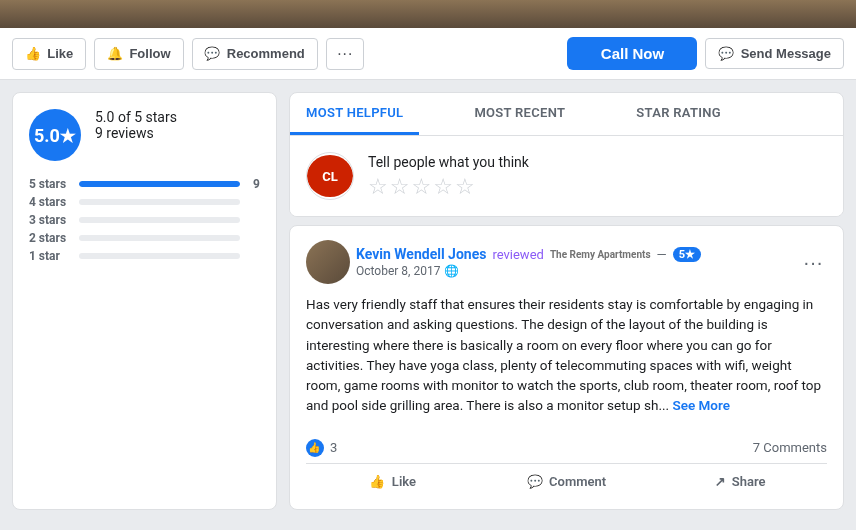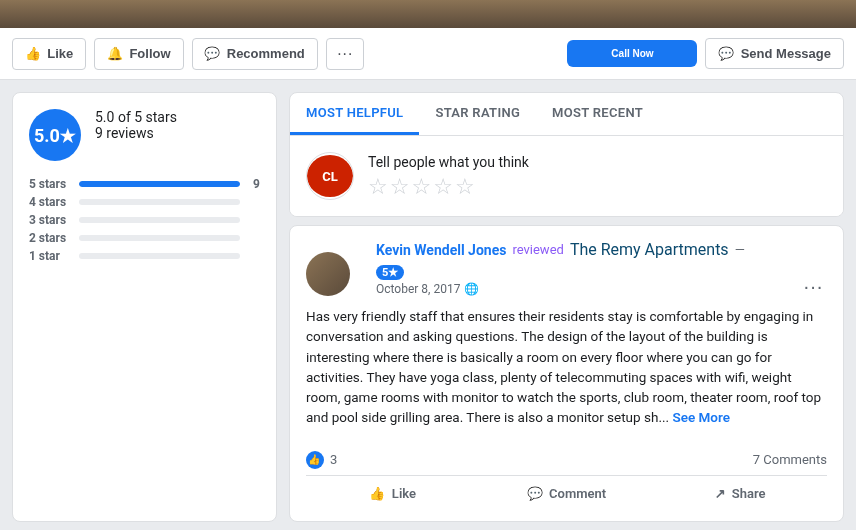--- a/index.html
+++ b/index.html
@@ -46,21 +46,21 @@
       font-size: 13px;
       font-weight: 600;
       color: #4b4f56;
     }
     .call-now-btn {
       background: #1877f2;
       color: #fff;
       border: none;
       border-radius: 6px;
       padding: 8px 24px;
-      font-size: 10px;
+      font-size: 15px;
       font-weight: 600;
       cursor: pointer;
       min-width: 130px;
     }
     .send-message-btn {
       display: flex;
       align-items: center;
       gap: 6px;
       padding: 7px 12px;
       border: 1px solid #ccd0d5;
@@ -166,20 +166,21 @@
     
     .tabs-container {
       background: #fff;
       border-radius: 8px;
       border: 1px solid #dddfe2;
       overflow: hidden;
     }
     .tabs {
       display: flex;
       border-bottom: 1px solid #dddfe2;
+      gap: 39px;
     }
     .tab {
       padding: 12px 16px;
       font-size: 13px;
       font-weight: 600;
       color: #606770;
       cursor: pointer;
       border-bottom: 3px solid transparent;
       text-transform: uppercase;
       letter-spacing: 0.3px;
@@ -242,22 +243,22 @@
 
     
     .review-card {
       background: #fff;
       border-radius: 8px;
       border: 1px solid #dddfe2;
       padding: 14px 16px;
     }
     .review-header {
       display: flex;
-      align-items: flex-end;
-      gap: 26px;
+      align-items: center;
+      gap: 6px;
       margin-bottom: 10px;
     }
     .reviewer-avatar {
       width: 44px;
       height: 44px;
       border-radius: 50%;
       background: linear-gradient(135deg, #8b7355 0%, #5a4a3a 100%);
       flex-shrink: 0;
       overflow: hidden;
     }
@@ -273,23 +274,23 @@
     .reviewer-name {
       font-weight: 700;
       font-size: 14px;
       color: #1877f2;
     }
     .reviewed-text {
       font-size: 13px;
       color: #8b5cf6;
     }
     .place-name {
-      font-size: 16px;
-      color: #0c4a6e;
-      font-weight: 400;
+      font-size: 10px;
+      color: #737373;
+      font-weight: 700;
     }
     .dash {
       font-size: 13px;
       color: #606770;
     }
     .five-star-badge {
       background: #1877f2;
       color: #fff;
       border-radius: 10px;
       font-size: 11px;
@@ -460,24 +461,24 @@
   </div>
 
   <div class="right-panel">
 
     <div class="tabs-container">
       <div class="tabs">
         <div class="tab active">
           <span>MOST HELPFUL</span>
         </div>
         <div class="tab">
+          <span>MOST RECENT</span>
+        </div>
+        <div class="tab">
           <span>STAR RATING</span>
-        </div>
-        <div class="tab">
-          <span>MOST RECENT</span>
         </div>
       </div>
       <div class="write-review-card">
         <div class="cl-logo">
           <div class="cl-logo-inner">
             <span>CL</span>
           </div>
         </div>
         <div class="write-review-right">
           <span class="tell-people">Tell people what you think</span>

